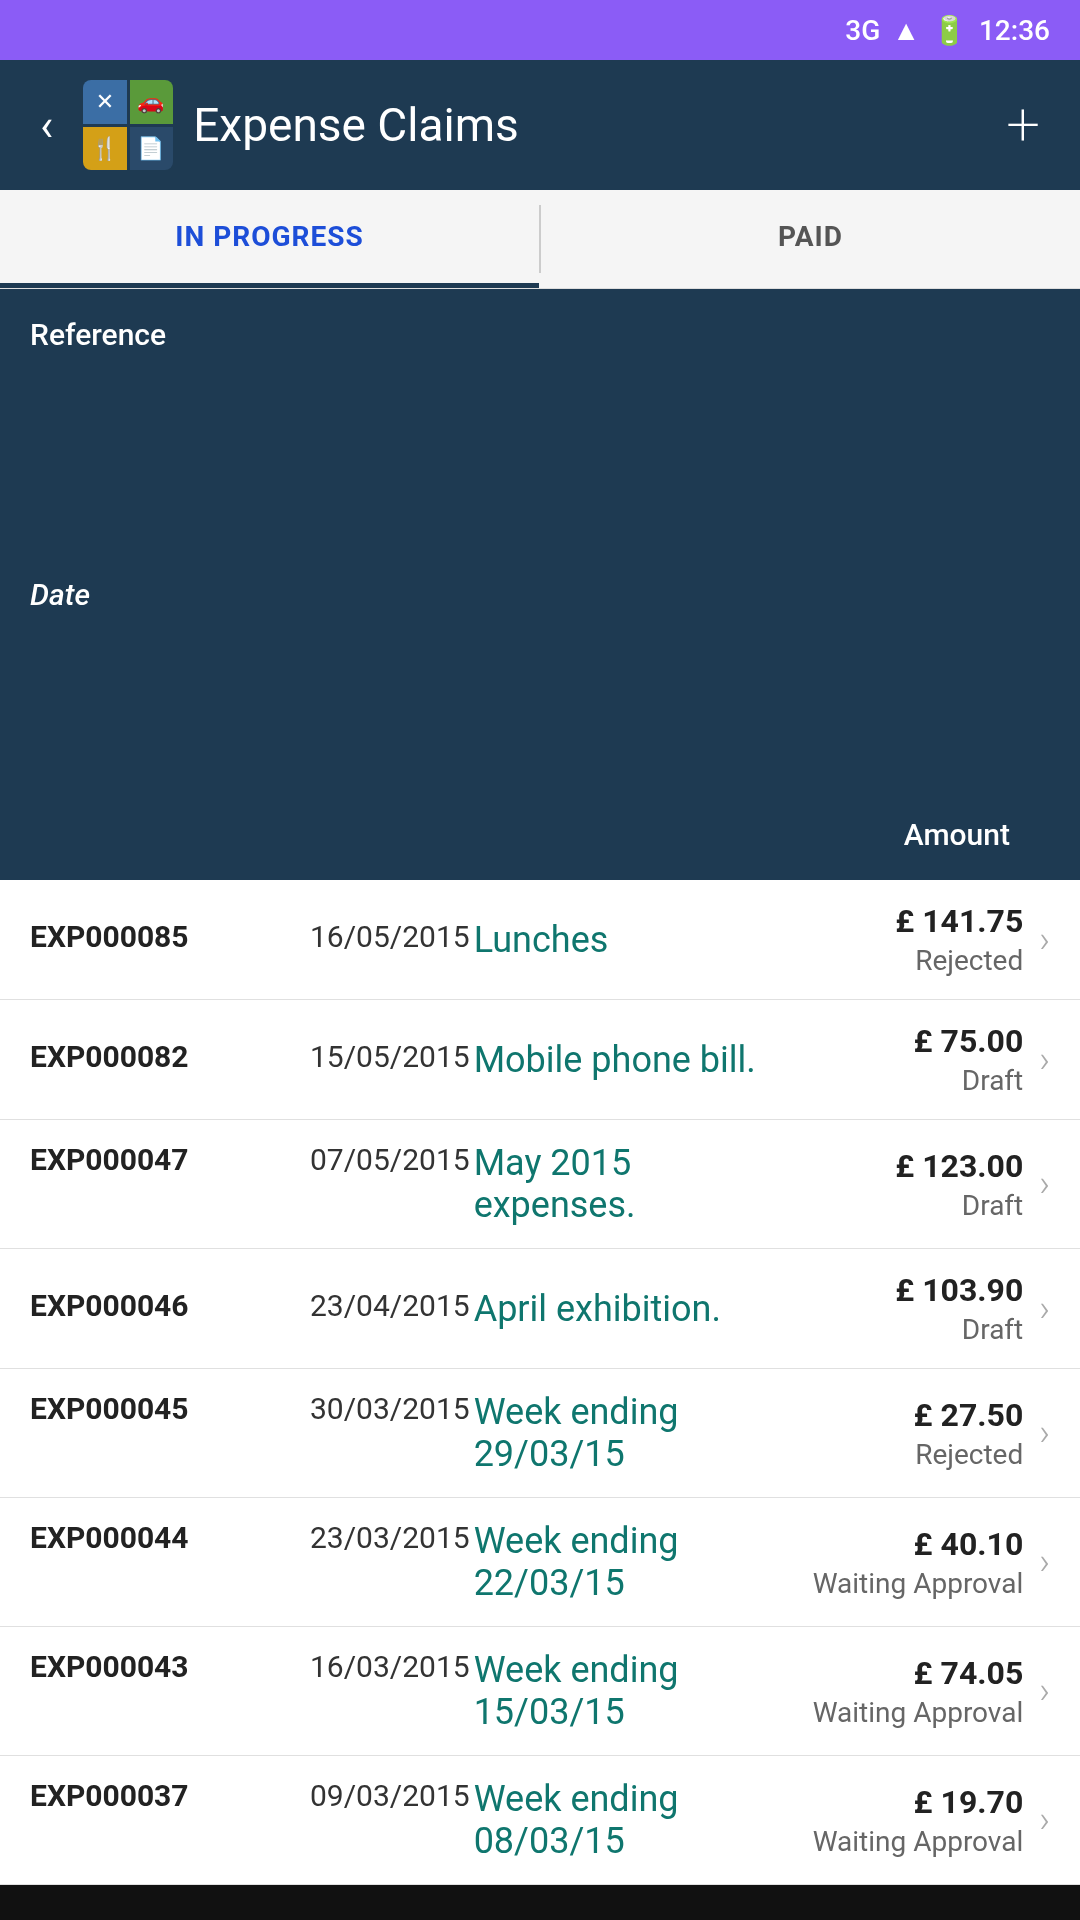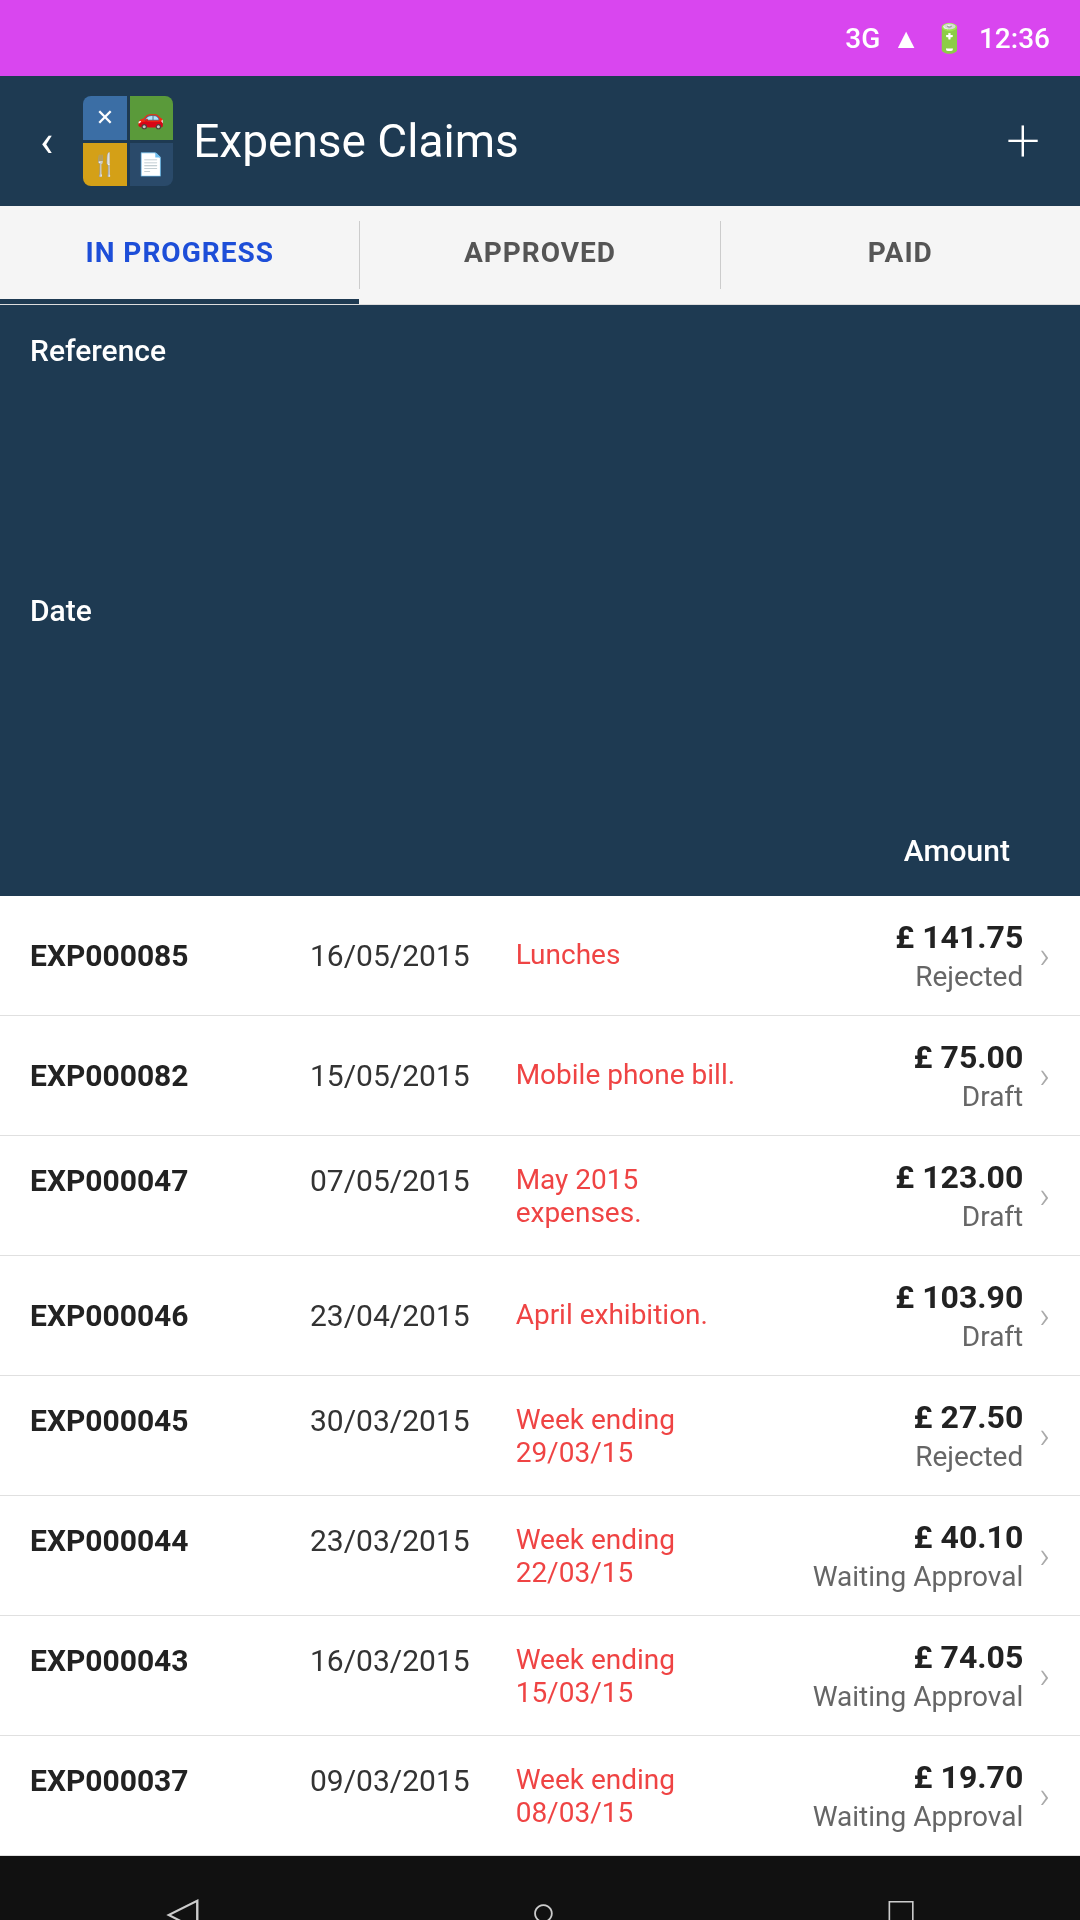--- a/index.html
+++ b/index.html
@@ -8,22 +8,22 @@
       width: 1080px;
       min-height: 1920px;
       font-family: 'Roboto', Arial, sans-serif;
       background: #f0f0f0;
       display: flex;
       flex-direction: column;
     }
 
     
     .status-bar {
-      background: #d946ef;
-      height: 76px;
+      background: #8b5cf6;
+      height: 60px;
       display: flex;
       align-items: center;
       justify-content: flex-end;
       padding: 0 30px;
       gap: 16px;
     }
     .status-bar-text {
       color: white;
       font-size: 28px;
       font-weight: 500;
@@ -122,21 +122,21 @@
       display: flex;
       padding: 28px 30px;
       flex-direction: column;
     }
     .th {
       color: white;
       font-size: 30px;
       font-weight: 500;
     }
     .th-reference { flex: 0 0 260px; }
-    .th-date { flex: 0 0 240px; }
+    .th-date { flex: 0 0 240px; font-style: italic; }
     .th-amount { flex: 1; text-align: right; padding-right: 40px; }
 
     .expense-row {
       display: flex;
       align-items: center;
       padding: 22px 30px;
       border-bottom: 1px solid #e0e0e0;
       cursor: pointer;
       background: white;
     }
@@ -157,23 +157,22 @@
       font-weight: 700;
       color: #222;
       min-width: 230px;
     }
     .exp-date {
       font-size: 30px;
       color: #333;
       margin-left: 20px;
     }
     .exp-desc {
-      font-size: 28px;
-      color: #ef4444;
-      margin-left: 42px;
+      font-size: 36px;
+      color: #0f766e;
     }
     .row-right {
       display: flex;
       flex-direction: column;
       align-items: flex-end;
       gap: 4px;
       min-width: 260px;
     }
     .exp-amount {
       font-size: 32px;
@@ -229,23 +228,20 @@
   </div>
   <span class="app-title">Expense Claims</span>
   <span class="add-button">+</span>
 </div>
 
 <div class="tabs">
   <div class="tab active">
     <span>IN PROGRESS</span>
   </div>
   <div class="tab-separator"></div>
-  <div class="tab">
-    <span>APPROVED</span>
-  </div>
   <div class="tab-separator"></div>
   <div class="tab">
     <span>PAID</span>
   </div>
 </div>
 
 <div class="table-container">
   <div class="table-header">
     <div class="th th-reference">Reference</div>
     <div class="th th-date">Date</div>

